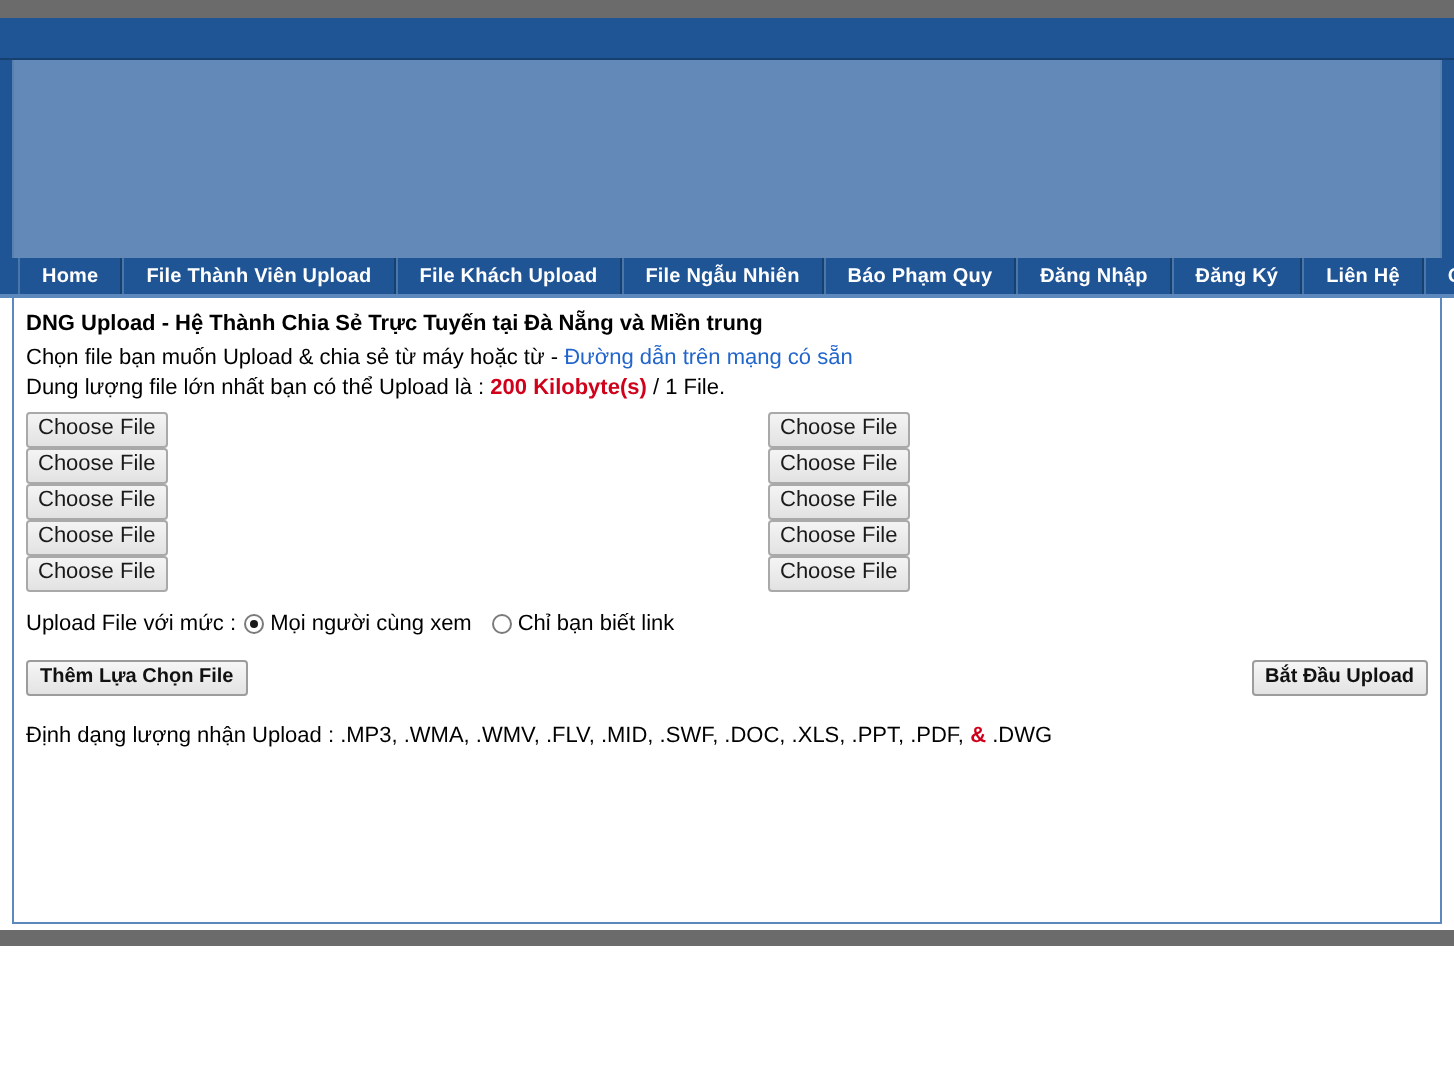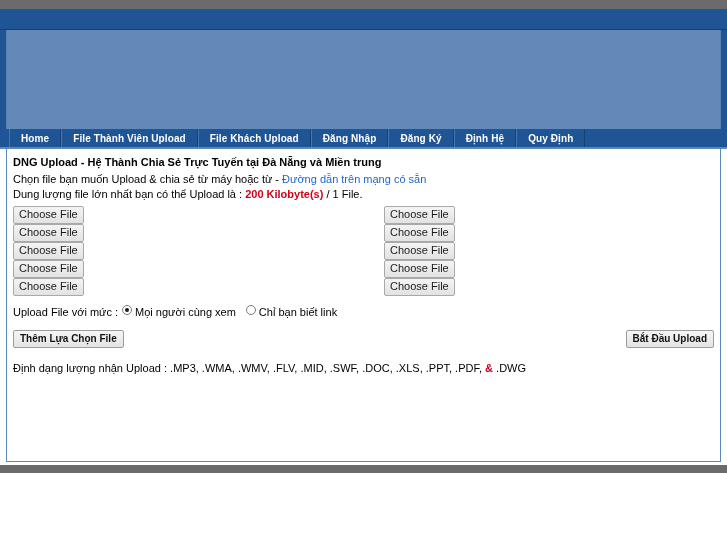--- a/index.html
+++ b/index.html
@@ -147,21 +147,21 @@
     padding: 1px 5px 2px 5px;
     cursor: pointer;
     white-space: nowrap;
   }
 
   
   #scope-line {
     margin-top: 9px;
     font-size: 11px;
     display: flex;
-    align-items: flex-start;
+    align-items: center;
     line-height: 14px;
   }
   #scope-line .radio {
     display: inline-block;
     width: 10px; height: 10px;
     border: 1px solid #7b7b7b;
     border-radius: 50%;
     background: #ffffff;
     margin: 0 3px 0 4px;
     position: relative;
@@ -227,27 +227,33 @@
     <div class="nav-item">
       <span>Home</span>
     </div>
     <div class="nav-item">
       <span>File Thành Viên Upload</span>
     </div>
     <div class="nav-item">
       <span>File Khách Upload</span>
     </div>
     <div class="nav-item">
+      <span>File Ngẫu Nhiên</span>
+    </div>
+    <div class="nav-item">
+      <span>Báo Phạm Quy</span>
+    </div>
+    <div class="nav-item">
       <span>Đăng Nhập</span>
     </div>
     <div class="nav-item">
       <span>Đăng Ký</span>
     </div>
     <div class="nav-item">
-      <span>Định Hệ</span>
+      <span>Liên Hệ</span>
     </div>
     <div class="nav-item">
       <span>Quy Định</span>
     </div>
   </div>
 
   <div id="content-card">
 
     <p class="heading">DNG Upload - Hệ Thành Chia Sẻ Trực Tuyến tại Đà Nẵng và Miền trung</p>
 

